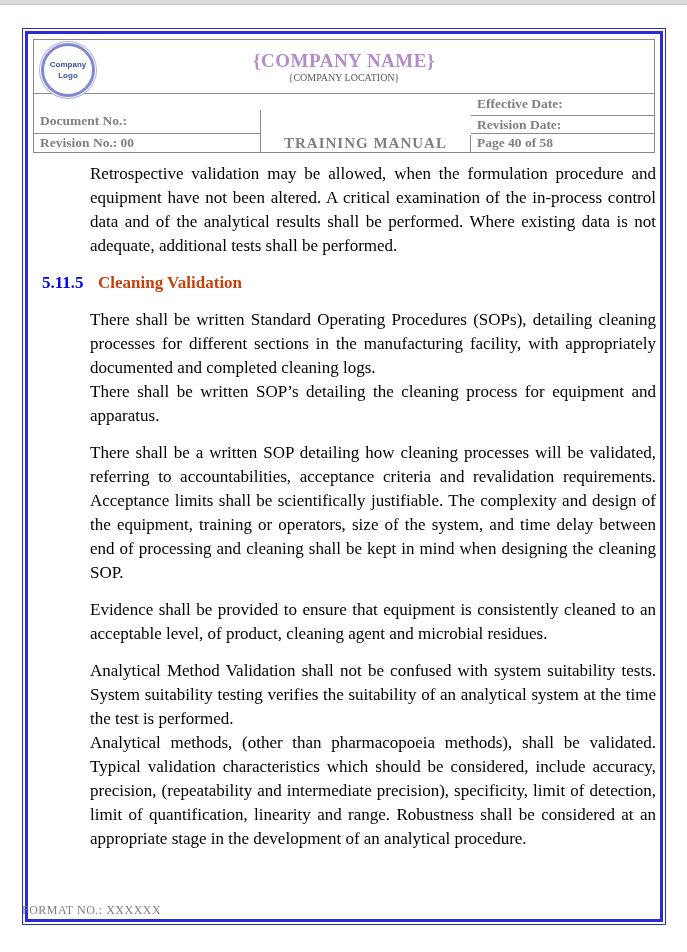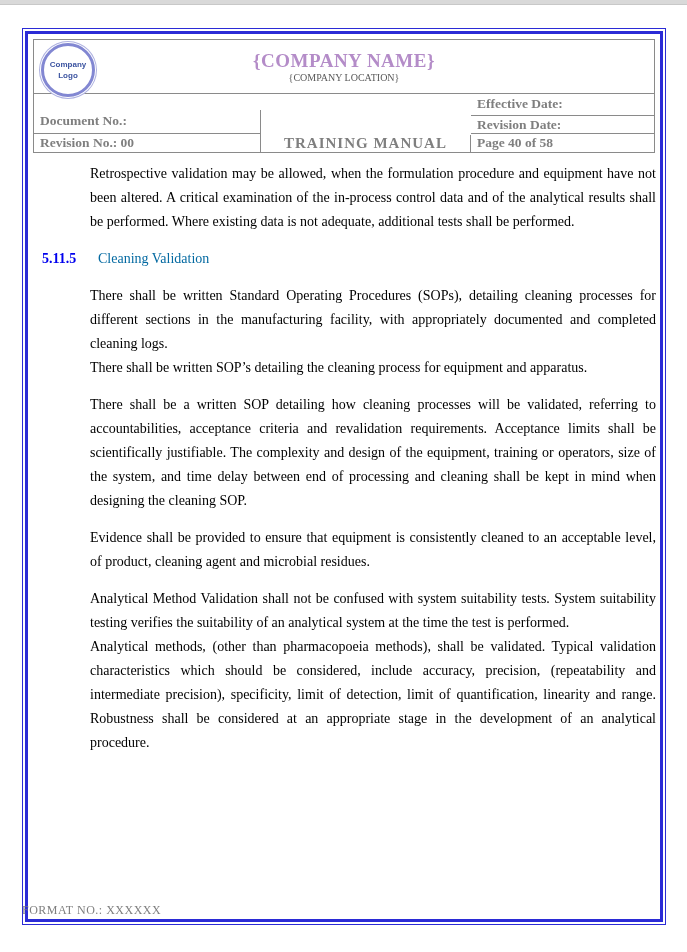--- a/index.html
+++ b/index.html
@@ -58,31 +58,31 @@
   .hc-eff { height: 23px; border-bottom: 1px solid #8a8a8a; }
   .hc-revdate { height: 18px; border-bottom: 1px solid #8a8a8a; padding-top: 0; }
   .hc-page { flex: 1; padding-top: 0; }
   .manual-title {
     font-size: 15px; font-weight: bold; color: #7f7f7f; letter-spacing: 1px;
   }
 
   
   .content {
     flex: 1; padding: 4px 0 0 0; overflow: hidden;
-    font-size: 14px; line-height: 24px; color: #000000;
+    font-size: 17px; line-height: 24px; color: #000000;
   }
   .para {
     margin: 0 4px 13px 62px; text-align: justify; white-space: pre-line;
   }
   .sec-heading { display: flex; margin: 13px 0 13px 0; padding-left: 8px; }
   .sec-num {
     width: 62px; flex: 0 0 62px; padding-left: 6px;
     color: #0000ee; font-weight: bold;
   }
-  .sec-title { font-weight: normal; color: #0369a1; }
+  .sec-title { font-weight: bold; color: #c2410c; }
 
   .footer-note {
     position: absolute; left: 22px; top: 903px;
     font-size: 12px; color: #7f7f7f; letter-spacing: 0.5px;
   }
 </style>
 </head>
 <body>
 
 <div class="top-strip"></div>

